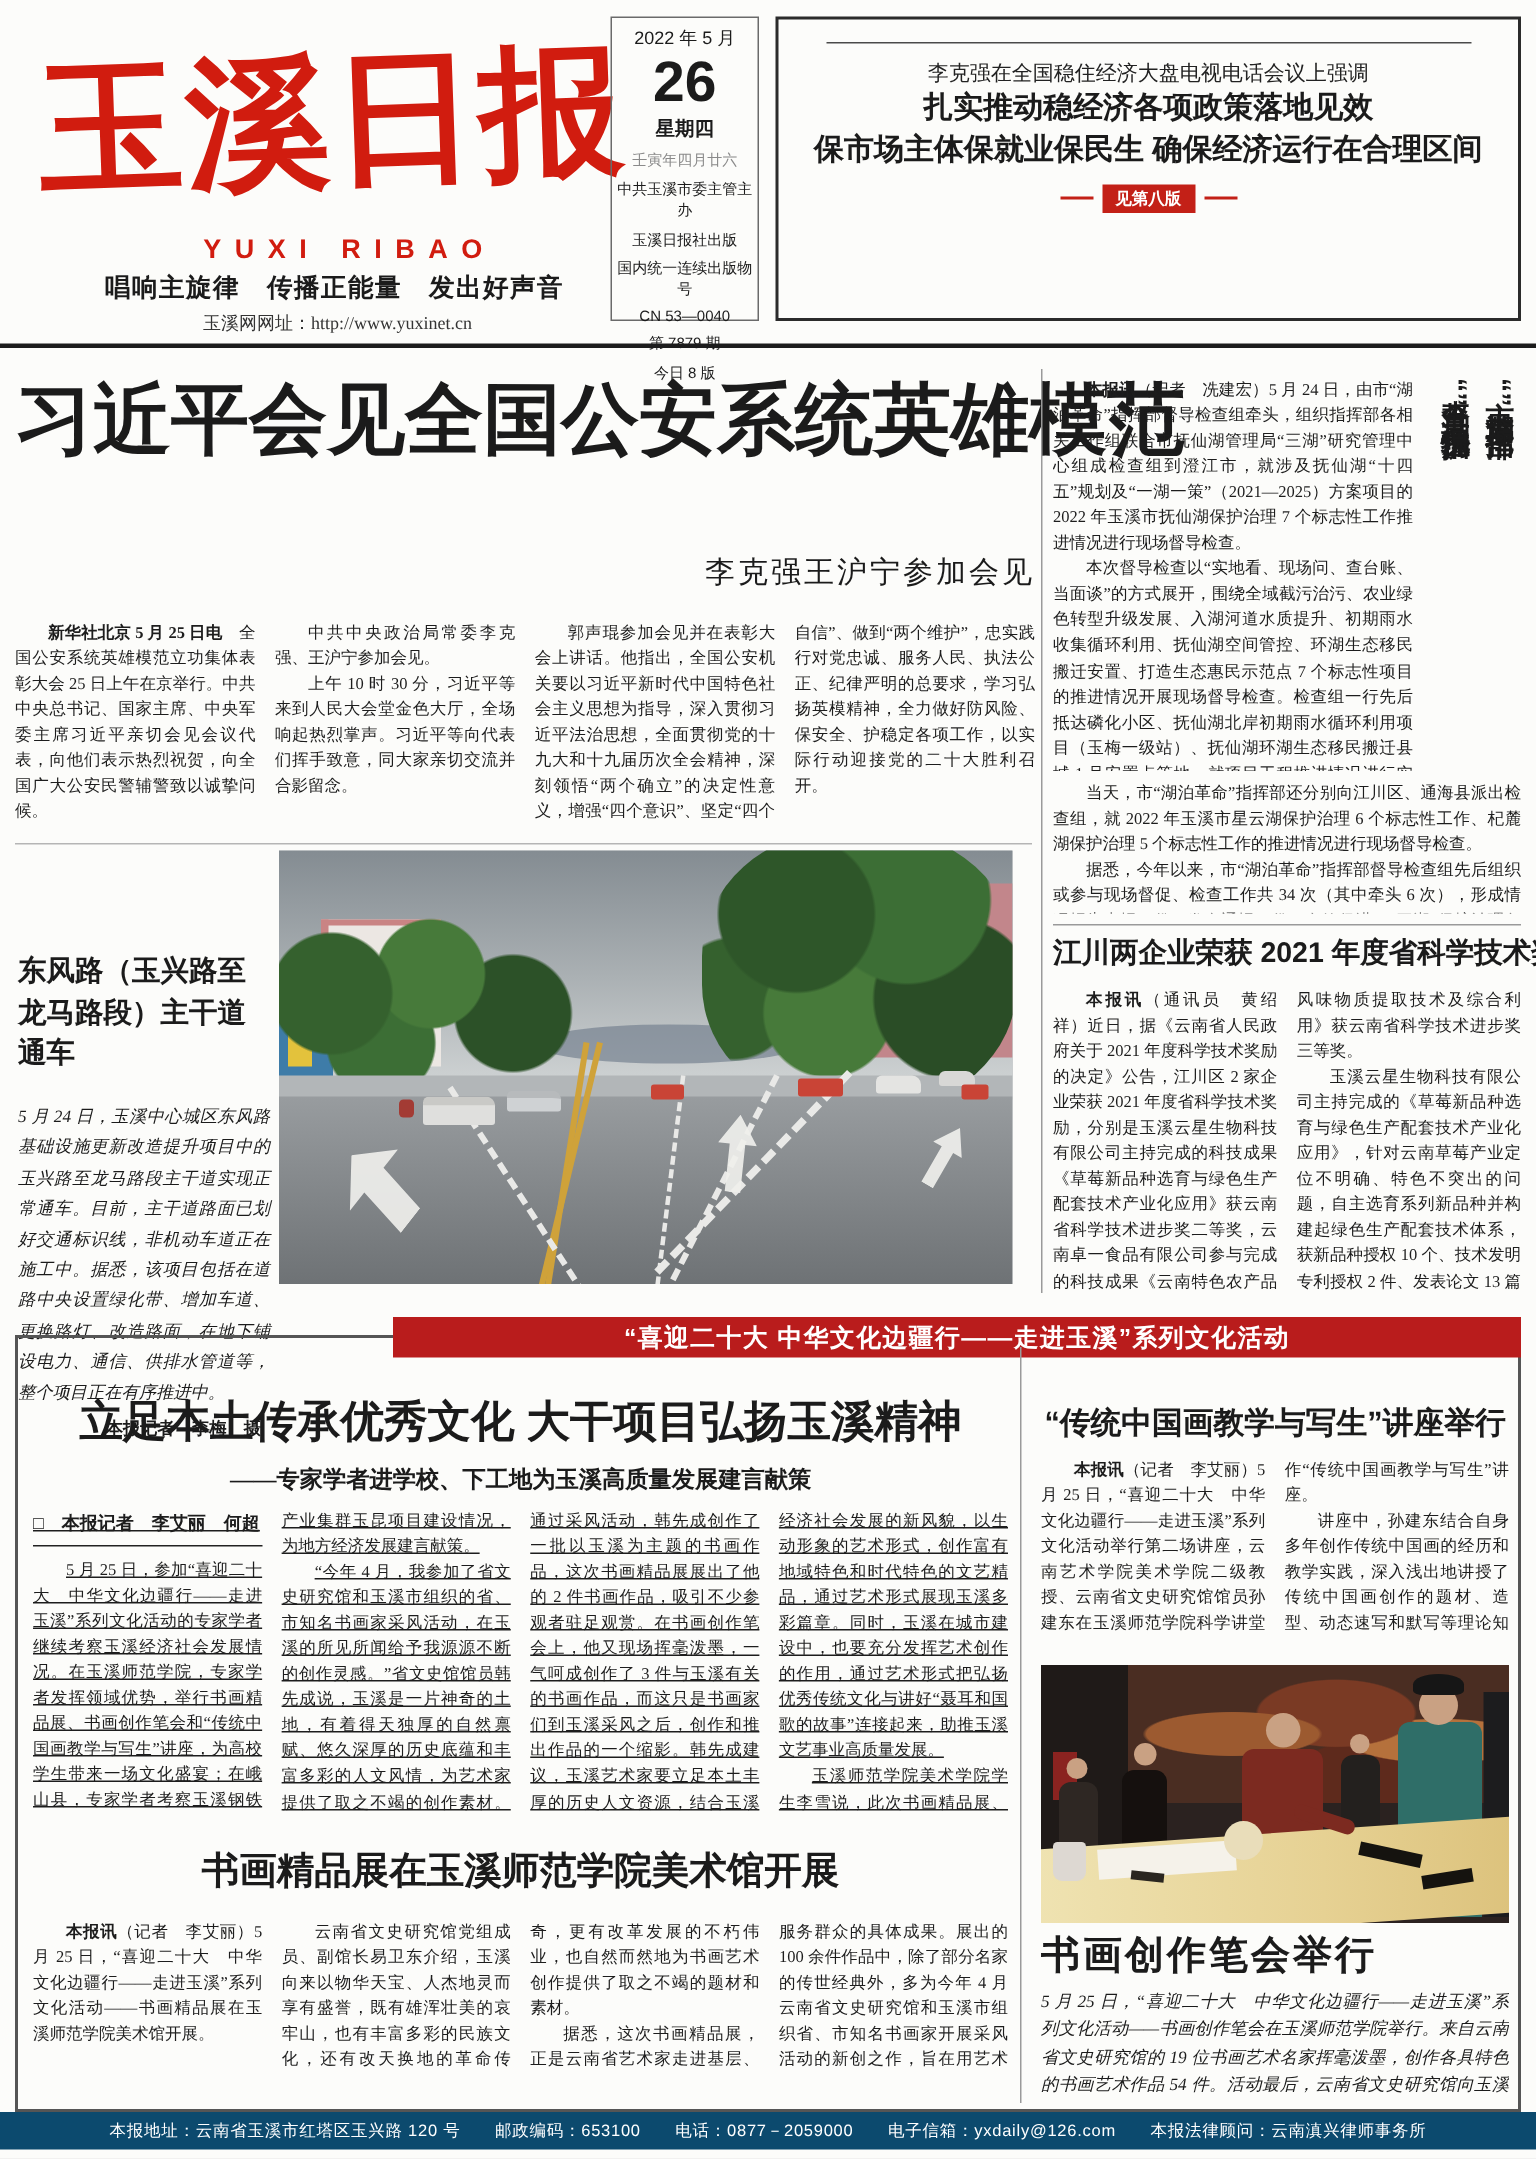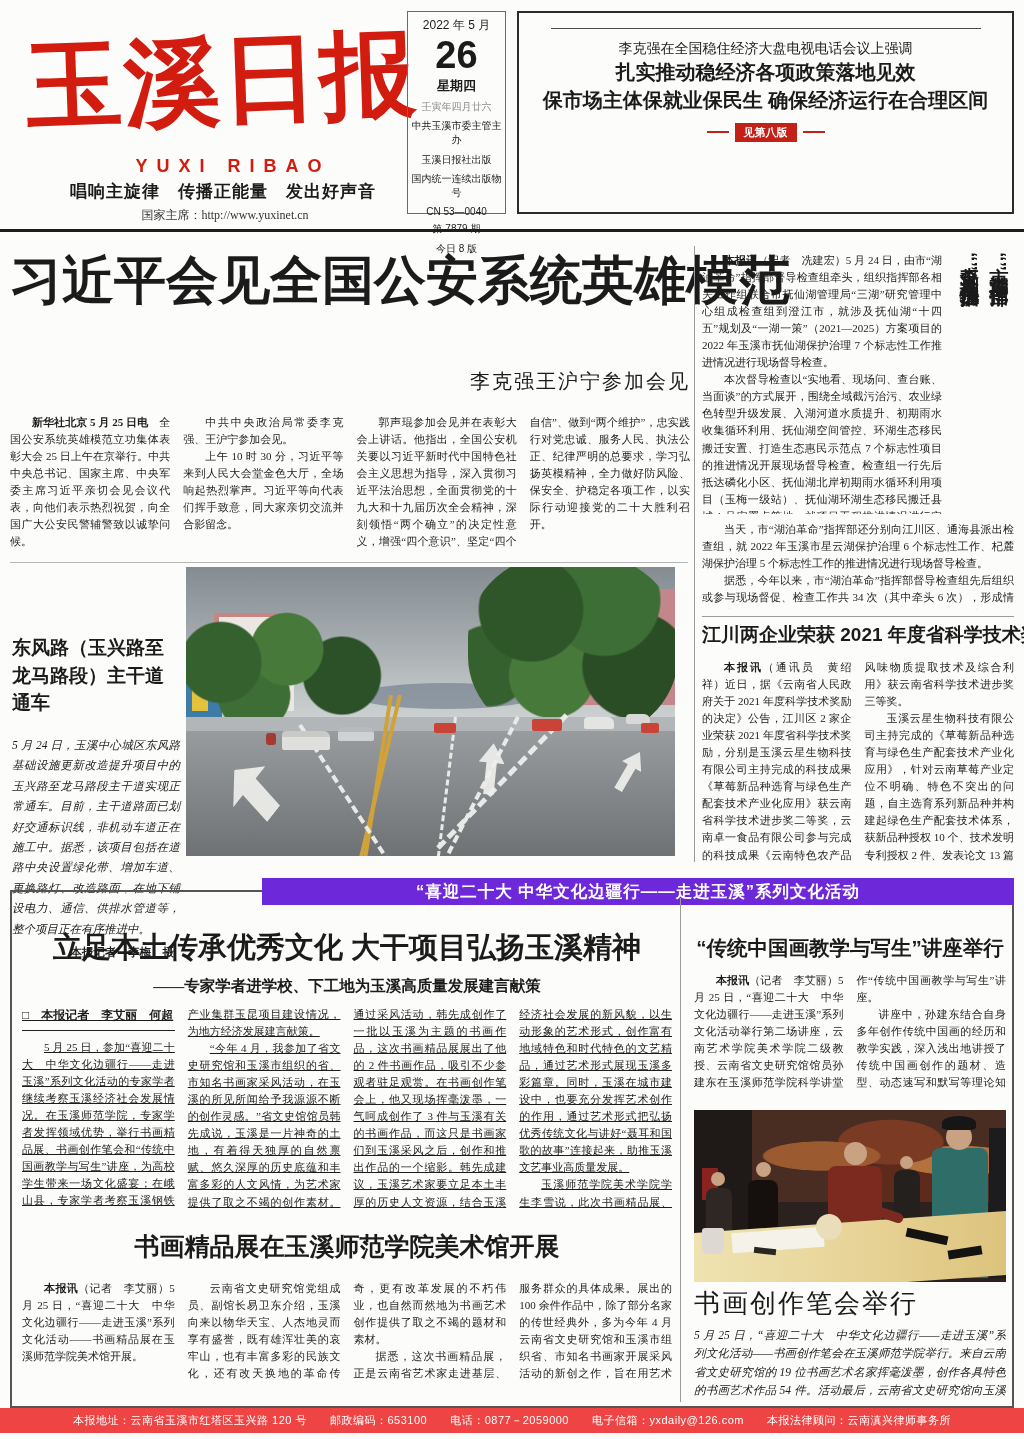--- a/index.html
+++ b/index.html
@@ -122,21 +122,21 @@
   .p1-bar3 { left:455px; top:156px; width:18px; height:10px; }
 
   
   .award { left:702px; top:622px; width:312px; }
   .award-title { font-size:19px; font-weight:900; text-align:center; white-space:nowrap; }
   .award-body { margin-top:11px; height:212px; }
 
   
   .cbox { left:10px; top:890px; width:1004px; height:518px; border:2px solid #555; }
   .banner { position:absolute; right:-2px; top:-14px; width:752px; height:27px;
-    background:#6d28d9; color:#fff; display:flex; align-items:center; justify-content:center;
+    background:#b91c1c; color:#fff; display:flex; align-items:center; justify-content:center;
     font-size:16.5px; font-weight:800; letter-spacing:1px;
     font-family:"Liberation Sans","DejaVu Sans",sans-serif; }
   .feat-h { left:10px; top:36px; width:650px; text-align:center;
     font-size:29px; font-weight:900; white-space:nowrap; }
   .feat-sub { left:10px; top:84px; width:650px; text-align:center; font-size:15.5px; font-weight:600; }
   .feat-body { left:10px; top:114px; width:650px; height:214px;text-decoration:underline; }
   .byline { font-size:12px; font-weight:800; border-bottom:1.5px solid #222;
     padding-bottom:5px; margin-bottom:8px;
     font-family:"Liberation Sans","DejaVu Sans",sans-serif; break-inside:avoid; }
   .exhib-h { left:10px; top:338px; width:650px; text-align:center; font-size:25px; font-weight:900; }
@@ -172,39 +172,39 @@
   .p2-c-h { left:150px; top:32px; width:23px; height:23px; }
   .p2-c-arm { left:168px; top:98px; width:42px; height:10px; background:#7c2a20; transform:rotate(18deg); border-radius:5px; }
   .p2-m3b { left:200px; top:60px; width:26px; height:56px; background:#23201e; }
   .p2-m3h { left:206px; top:46px; width:13px; height:13px; }
   .p2-t-b { left:238px; top:38px; width:56px; height:130px; background:#2f6e68; }
   .p2-t-h { left:252px; top:14px; width:26px; height:26px; }
   .p2-t-cap { left:248px; top:6px; width:34px; height:14px; background:#161616; border-radius:50% 50% 20% 20%; }
   .p2-m4b { left:295px; top:18px; width:17px; height:150px; background:#1c1c1e; }
   .p2-bucket { left:8px; top:118px; width:22px; height:26px; background:#ddd8d2; border-radius:3px 3px 6px 6px; }
 
-  .pen-h { left:682px; top:394px; width:312px; font-size:26px; font-weight:400; letter-spacing:2px; }
+  .pen-h { left:682px; top:394px; width:312px; font-size:26px; font-weight:700; letter-spacing:2px; }
   .pen-cap { left:682px; top:434px; width:312px; height:74px; overflow:hidden;
     font-size:11.5px; line-height:1.6; text-align:justify; font-style:italic; }
 
   
-  .footer { left:0; top:1408px; width:1024px; height:25px; background:#ef4444;
+  .footer { left:0; top:1408px; width:1024px; height:25px; background:#0c4a6e;
     color:#fff; display:flex; align-items:center; justify-content:center;
     font-size:11px; letter-spacing:0.5px;
     font-family:"Liberation Sans","DejaVu Sans",sans-serif; }
 </style>
 </head>
 <body>
 
 <div id="page">
 
   <div class="abs mast-title">玉溪日报</div>
   <div class="abs mast-latin hei">YUXI  RIBAO</div>
   <div class="abs mast-slogan hei">唱响主旋律　传播正能量　发出好声音</div>
-  <div class="abs mast-site">国家主席：http://www.yuxinet.cn</div>
+  <div class="abs mast-site">玉溪网网址：http://www.yuxinet.cn</div>
 
   <div class="abs date-box hei">
     <div class="db-ym">2022 年 5 月</div>
     <div class="db-day">26</div>
     <div class="db-week">星期四</div>
     <div class="db-lunar">壬寅年四月廿六</div>
     <div class="db-line">中共玉溪市委主管主办</div>
     <div class="db-line">玉溪日报社出版</div>
     <div class="db-line">国内统一连续出版物号</div>
     <div class="db-line">CN 53—0040</div>

